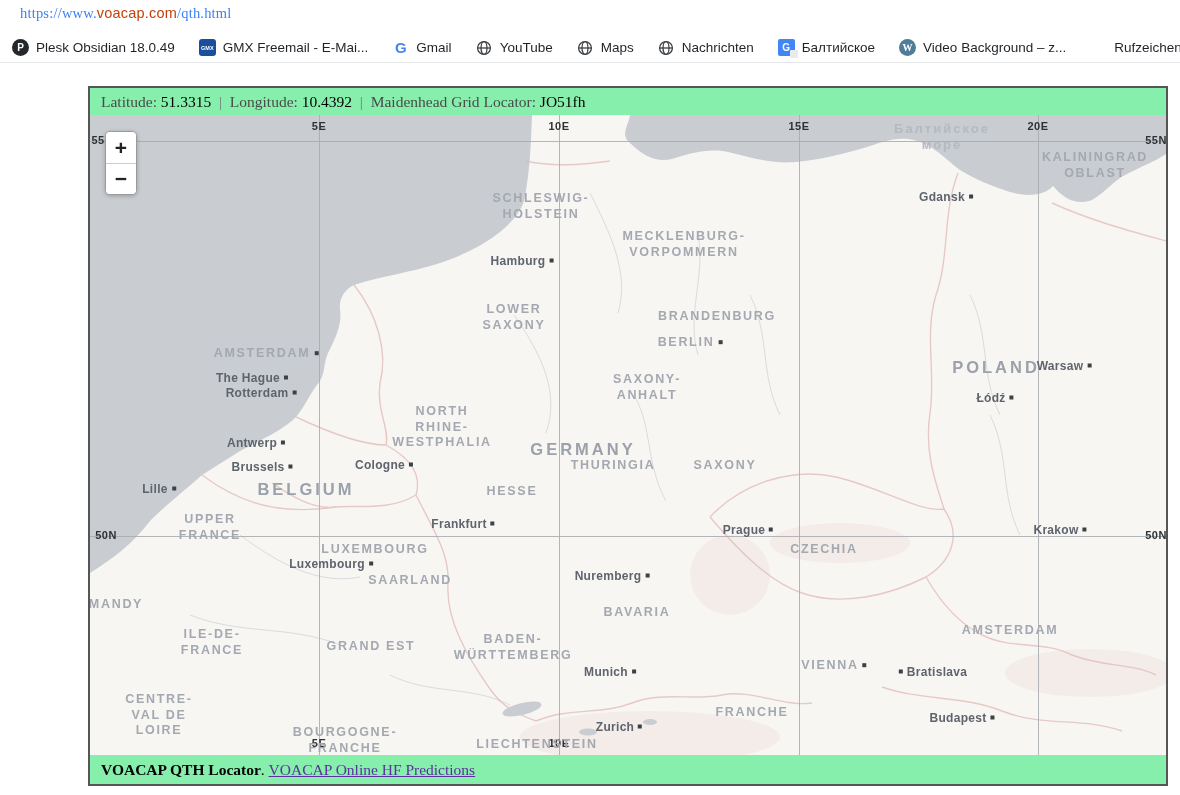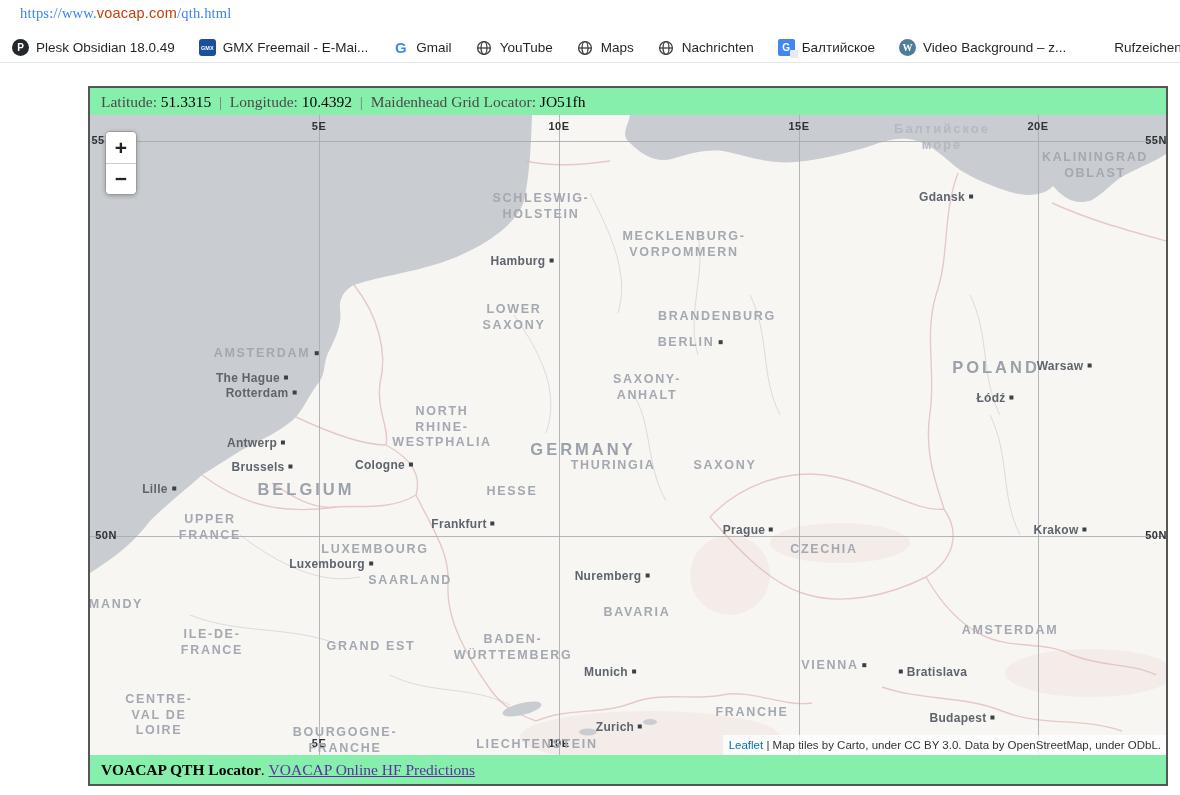--- a/index.html
+++ b/index.html
@@ -269,17 +269,16 @@
 VAL DE
 LOIRE</div>
         <div class="lbl lbl-region" style="left: 255px; top: 626px;">BOURGOGNE-
 FRANCHE</div>
         <div class="lbl lbl-region" style="left: 447px; top: 630px;">LIECHTENSTEIN</div>
       </div>
     <div class="zoomctl">
       <div class="zoombtn">+</div>
       <div class="zoombtn">−</div>
     </div>
-    <div class="attribution"><a href="#">Leaflet</a><span> | Map tiles by Carto, under CC BY 3.0. Data by OpenStreetMap, under ODbL.</span></div>
   </div>
 
   <div class="qth-footer"><span class="t">VOACAP QTH Locator</span><span>. </span><a href="#">VOACAP Online HF Predictions</a></div>
 </div>
 
 </body></html>

